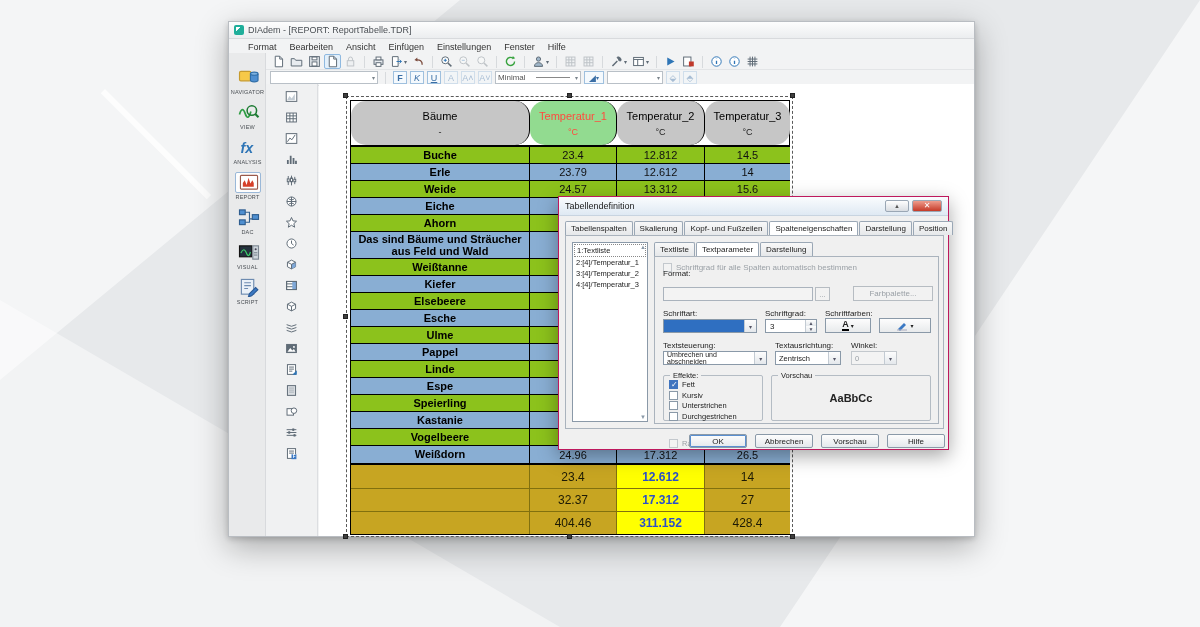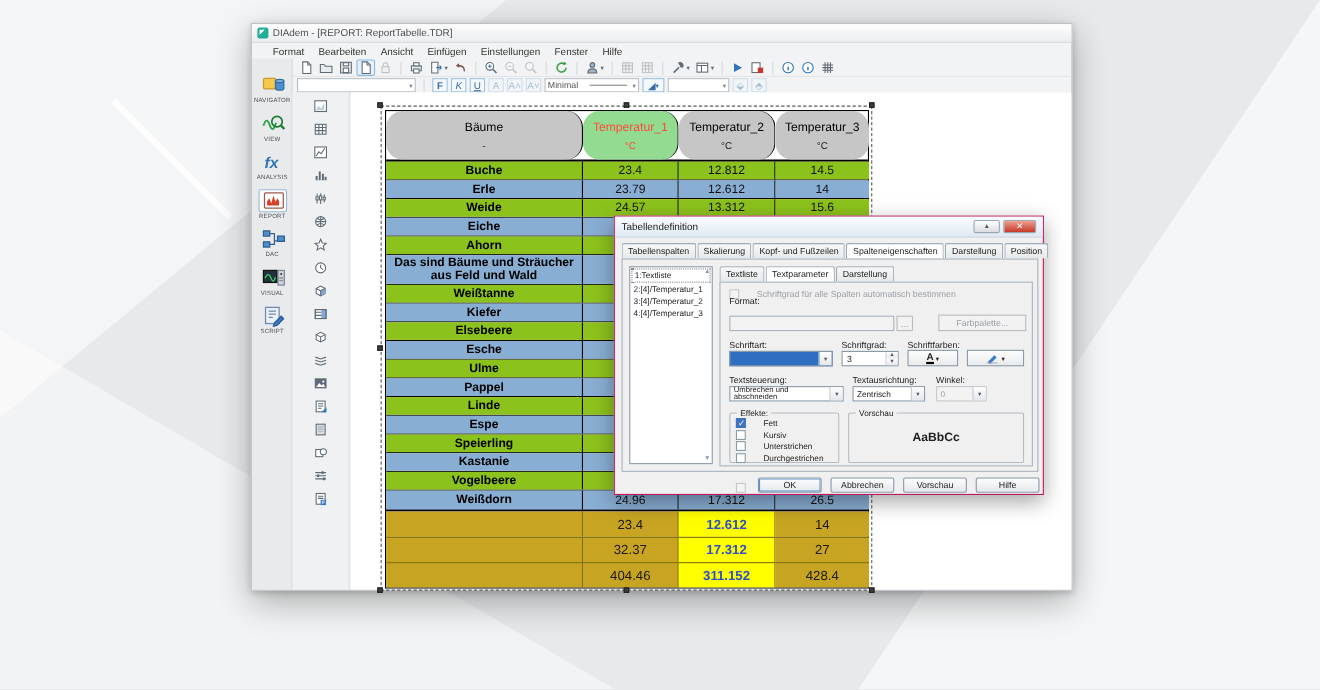--- a/index.html
+++ b/index.html
@@ -88,21 +88,21 @@
   .tab{border:1px solid #9aa7b5;border-bottom:none;background:linear-gradient(#f8f8f8,#e6e8ea);padding:2px 5px 2px;margin-right:1px;border-radius:2px 2px 0 0;font-size:8px;white-space:nowrap;}
   .tab.act{background:#fff;padding-bottom:3px;position:relative;top:1px;}
   #dlgpage{position:absolute;left:6px;top:38px;width:379px;height:194px;border:1px solid #aab3bd;background:#f0f0f0;}
   #collist{position:absolute;left:6px;top:6px;width:76px;height:180px;background:#fff;border:1px solid #8a99a8;padding:1px;overflow:hidden;}
   .litem{font-size:7.5px;padding:1px 2px;white-space:nowrap;}
   .litem.sel{border:1px dotted #888;}
   .lscroll{position:absolute;right:1px;font-size:6px;color:#8a99a8;}
   #innertabs{left:88px;top:6px;height:14px;position:absolute;display:flex;align-items:flex-end;}
   #innerpage{position:absolute;left:88px;top:20px;width:285px;height:168px;border:1px solid #aab3bd;background:#f0f0f0;}
   .fldlbl{position:absolute;font-size:8px;color:#222;white-space:nowrap;}
-  .cb{position:absolute;display:flex;align-items:center;gap:16px;font-size:8px;}
+  .cb{position:absolute;display:flex;align-items:center;gap:4px;font-size:8px;}
   .cbbox{width:9px;height:9px;border:1px solid #8a99a8;background:#fff;flex:0 0 auto;position:relative;}
   .cb.dis{color:#9aa0a6;} .cb.dis .cbbox{border-color:#c3c8cd;background:#f3f3f3;}
   .cb.chk .cbbox{background:#3f74bf;border-color:#3f74bf;}
   .cb.chk .cbbox:after{content:"✓";color:#fff;font-size:8px;position:absolute;left:1px;top:-1px;}
   .inp{position:absolute;background:#fff;border:1px solid #aab3bd;height:14px;font-size:8px;display:flex;align-items:center;padding:0 3px;}
   .inp.dis{background:#f3f3f3;color:#9aa0a6;}
   .dcombo{position:absolute;height:14px;border:1px solid #8a99a8;background:#fff;display:flex;align-items:center;font-size:7.5px;padding-left:3px;}
   .dcombo .dar{margin-left:auto;width:12px;height:100%;border-left:1px solid #c3cbd3;background:linear-gradient(#fdfdfd,#e4e8ec);display:flex;align-items:center;justify-content:center;font-size:6px;color:#556;}
   .dcombo.filled{background:#2f6fc1;}
   .dcombo.dis{background:#f3f3f3;color:#9aa0a6;border-color:#c3c8cd;}

